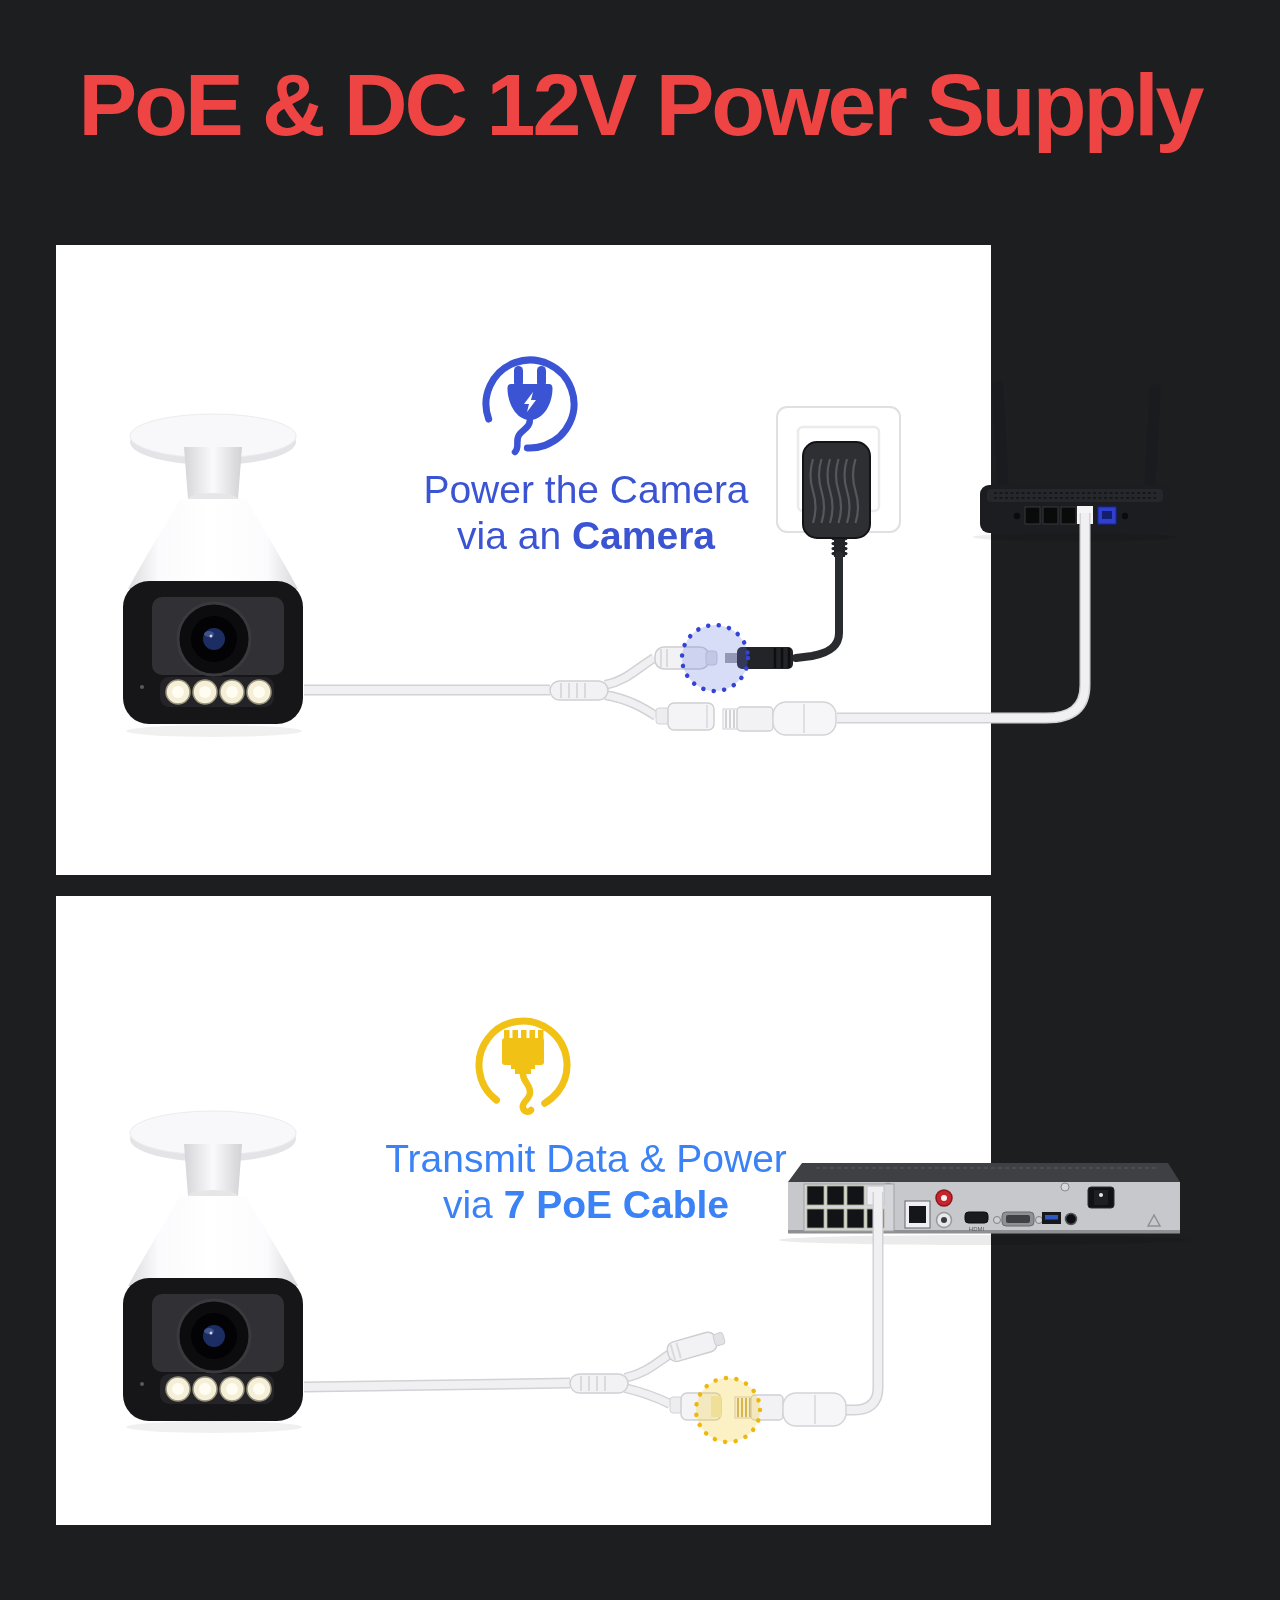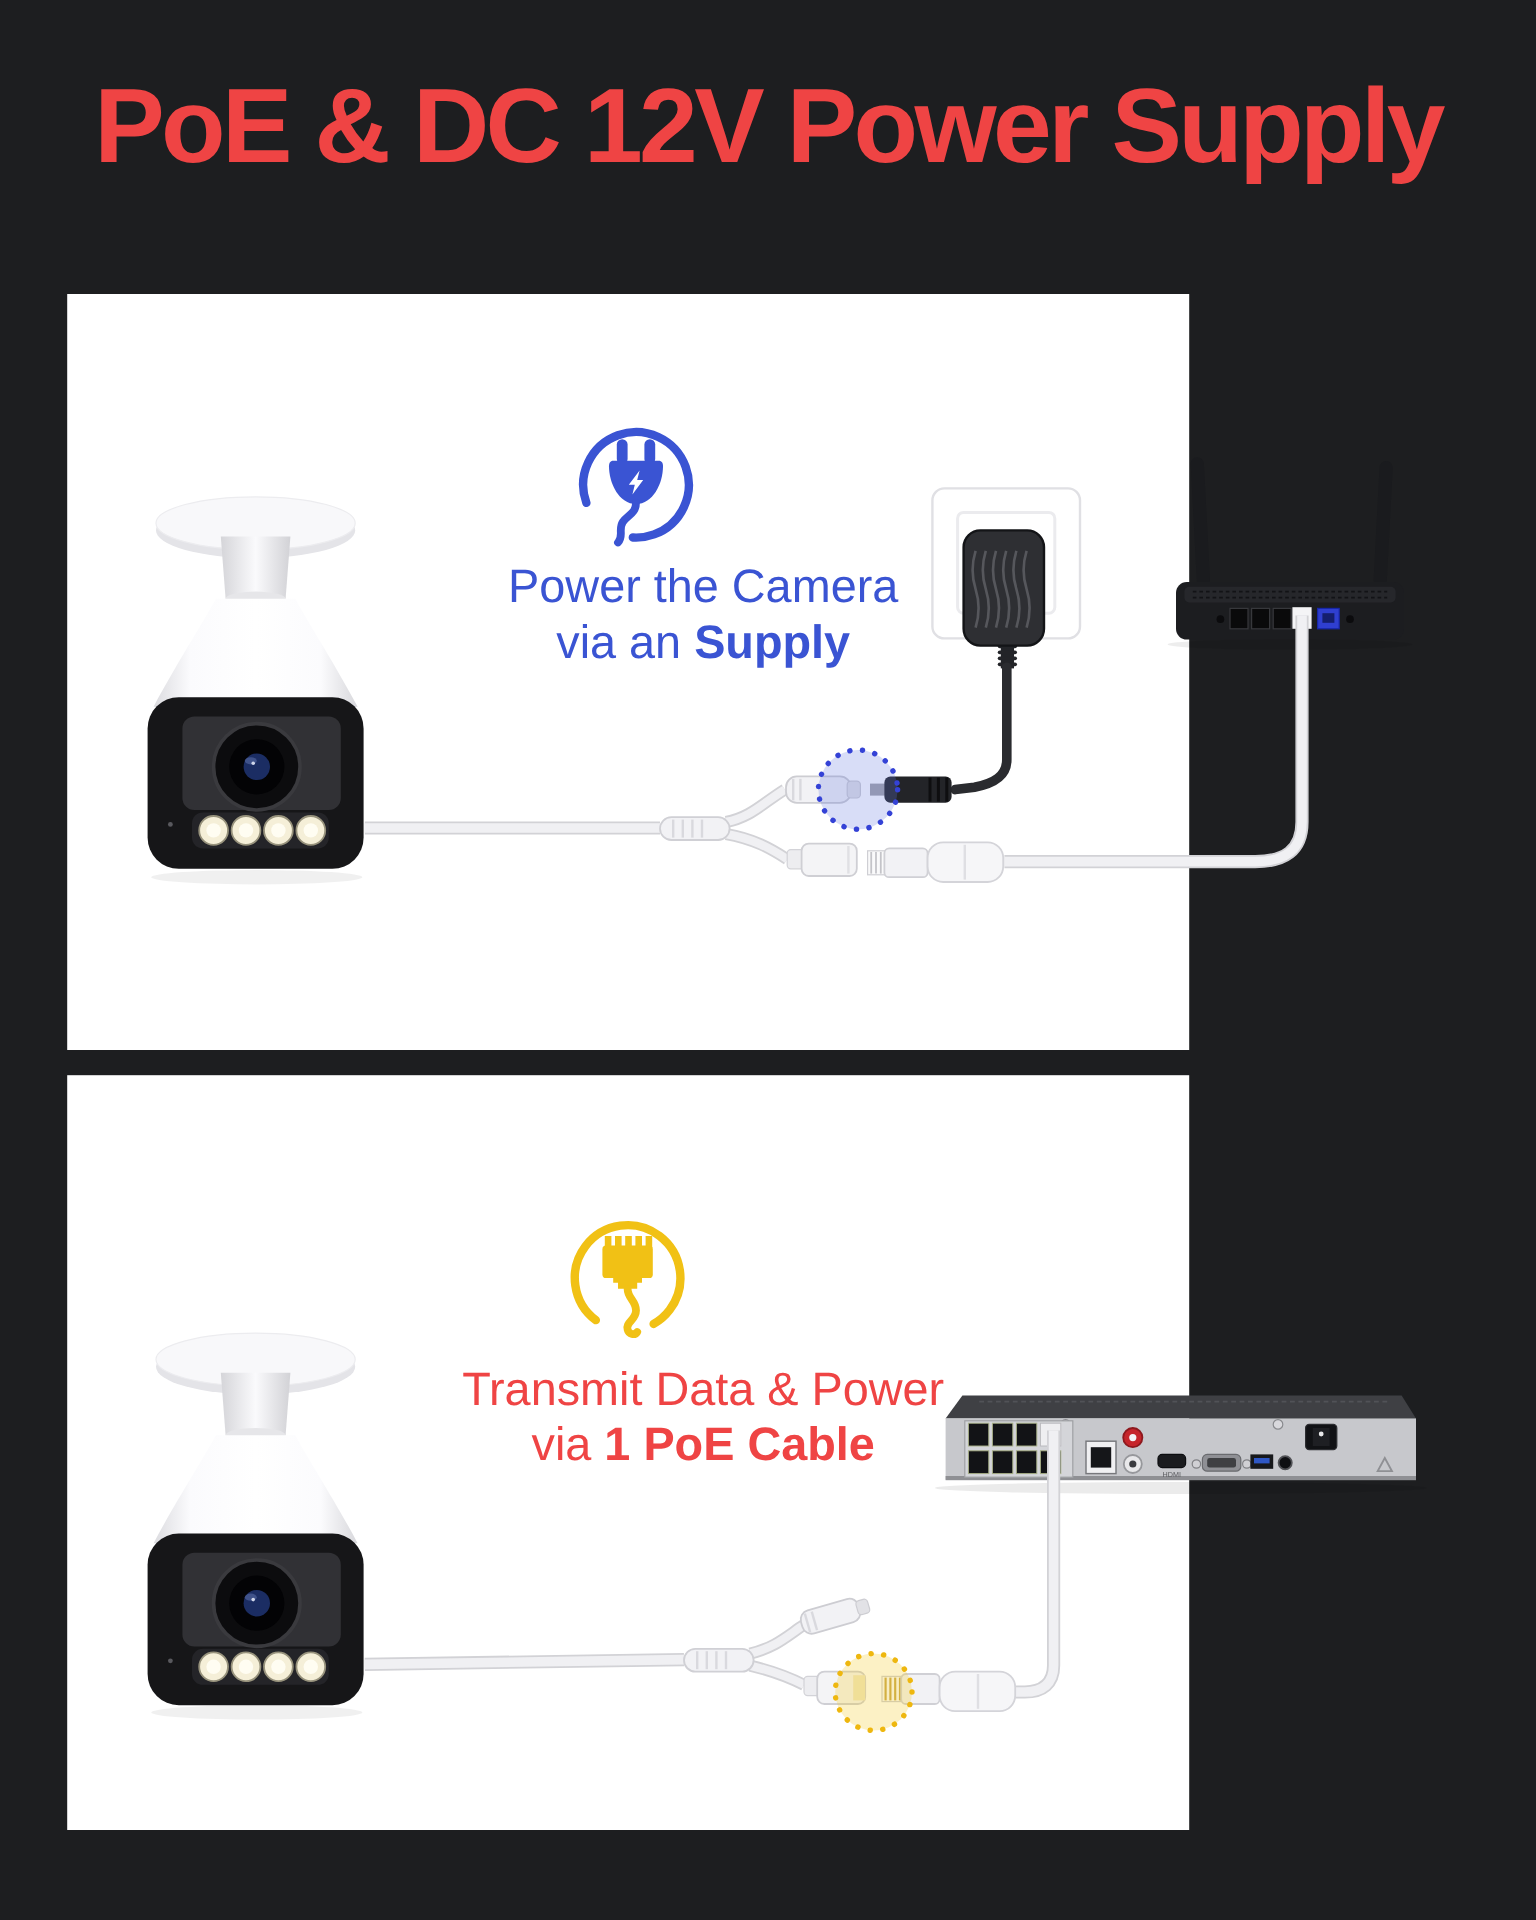--- a/index.html
+++ b/index.html
@@ -15,21 +15,21 @@
   }
   .panel{position:absolute;left:56px;width:935px;background:#ffffff;}
   #panel-top{top:245px;height:630px;}
   #panel-bottom{top:896px;height:629px;}
   .panel svg{position:absolute;left:0;top:0;}
   .caption{
     position:absolute;left:280px;width:500px;text-align:center;
     line-height:46px;font-size:39px;white-space:nowrap;
   }
   #caption-top{top:222px;color:#3a54d3;}
-  #caption-bottom{top:240px;color:#ef4444;}
+  #caption-bottom{top:240px;color:#3b82f6;}
   .caption .bold{font-weight:bold;}
 </style>
 </head>
 <body>
 
 <div class="page-title">PoE &amp; DC 12V Power Supply</div>
 
 <div class="panel" id="panel-top">
   <svg width="1168" height="630" viewBox="0 0 1168 630">
     <defs>
@@ -194,21 +194,21 @@
     </g>
 
     <g>
       <path d="M1029,268 L1029,440 C1029,464 1014,473 990,473 L781,473" fill="none" stroke="#d2d2d6" stroke-width="11"></path>
       <path d="M1029,268 L1029,440 C1029,464 1014,473 990,473 L781,473" fill="none" stroke="#f0f0f3" stroke-width="8"></path>
     </g>
   </svg>
 
   <div class="caption" id="caption-top">
     <div>Power the Camera</div>
-    <div><span>via an </span><span class="bold">Supply</span></div>
+    <div><span>via an </span><span class="bold">Camera</span></div>
   </div>
 </div>
 
 <div class="panel" id="panel-bottom">
   <svg width="1168" height="629" viewBox="0 0 1168 629">
 
     <ellipse cx="158" cy="531" rx="88" ry="6" fill="rgba(0,0,0,0.06)"></ellipse>
     <use href="#cam" x="0" y="0" transform="translate(74,216)"></use>
 
     <g transform="translate(467,169)">
@@ -334,15 +334,15 @@
       <rect x="727" y="497" width="63" height="33" rx="13" fill="#f6f6f8" stroke="#d4d4d9" stroke-width="1.5"></rect>
       <line x1="759" y1="499" x2="759" y2="528" stroke="#dfdfe3" stroke-width="2"></line>
     </g>
 
     <circle cx="672" cy="514" r="32" fill="#f3c71e" fill-opacity="0.26"></circle>
     <circle cx="672" cy="514" r="32" fill="none" stroke="#eeb70f" stroke-width="4.5" stroke-linecap="round" stroke-dasharray="0.1 10.5"></circle>
   </svg>
 
   <div class="caption" id="caption-bottom">
     <div>Transmit Data &amp; Power</div>
-    <div><span>via </span><span class="bold">1 PoE Cable</span></div>
+    <div><span>via </span><span class="bold">7 PoE Cable</span></div>
   </div>
 </div>
 
 </body></html>

